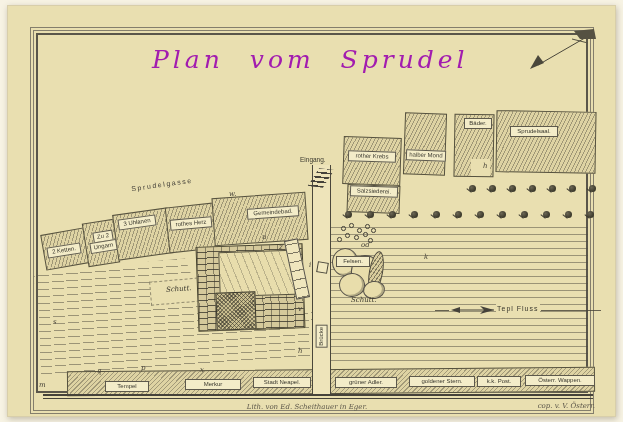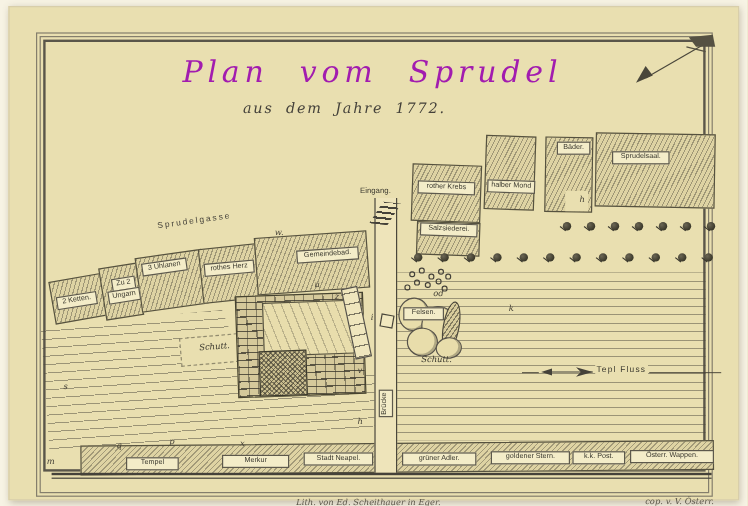--- a/index.html
+++ b/index.html
@@ -33,36 +33,35 @@
   .house{background:repeating-linear-gradient(45deg, rgba(55,52,42,.55) 0 1px, rgba(0,0,0,0) 1px 2.8px),
                     repeating-linear-gradient(-45deg, rgba(55,52,42,.55) 0 1px, rgba(0,0,0,0) 1px 2.8px),#c9bd8e;
          border:1px solid #3b392c;}
   .rock{background:#e8ddab;border:1px solid #57534a;border-radius:50%;
         box-shadow:inset -2px -1px 0 rgba(72,68,56,.35);}
   .road{background:#eee4ba;border-left:1px solid #4a473b;border-right:1px solid #4a473b;}
   .title-main{font:italic 25px "DejaVu Serif",serif;color:#a21caf;letter-spacing:4px;word-spacing:14px;}
   .title-sub{font:italic 12px "DejaVu Serif",serif;color:#44413a;letter-spacing:1.5px;word-spacing:5px;text-align:center;}
   .title-tab{font:17px "Liberation Serif",serif;font-weight:bold;color:#3b392f;letter-spacing:1px;}
   .street{position:absolute;font:7px "Liberation Sans",sans-serif;color:#45423a;letter-spacing:1.6px;z-index:30;}
-  .cap{position:absolute;font:italic 7px "DejaVu Serif",serif;color:#5a5548;z-index:40;margin-top:12px;}
+  .cap{position:absolute;font:italic 7px "DejaVu Serif",serif;color:#5a5548;z-index:40;}
   .vlbl{writing-mode:vertical-rl;transform:rotate(180deg);font-size:6px;line-height:1.6;padding:1px 0;}
 </style>
 </head>
 <body>
 
 <div class="b paper">
 
   <div class="b frame" style="left:23px;top:22px;width:564px;height:387px;"></div>
   <div class="b frame" style="left:26px;top:25px;width:558px;height:381px;"></div>
   <div class="b frame-thick" style="left:29px;top:28px;width:552px;height:360px;"></div>
 
   <div class="b" id="map" style="left:0;top:0;width:609px;height:412px;">
 
     <div class="b title-main" style="left:145px;top:40px;width:320px;">Plan vom Sprudel</div>
-    <div class="b title-sub" style="left:180px;top:78px;width:200px;">aus dem Jahre 1772.</div>
 
     <svg class="b" style="left:515px;top:20px;z-index:35;" width="80" height="46">
       <line x1="68" y1="10" x2="16" y2="40" stroke="#4a473b" stroke-width="1"></line>
       <polygon points="8,44 22,38 16,30" fill="#4a473b"></polygon>
       <polygon points="52,6 72,4 74,14 58,14" fill="#555142"></polygon>
       <line x1="50" y1="14" x2="66" y2="18" stroke="#555142" stroke-width="1"></line>
     </svg>
 
     <div class="b rlines" style="left:322px;top:222px;width:259px;height:140px;"></div>
 

